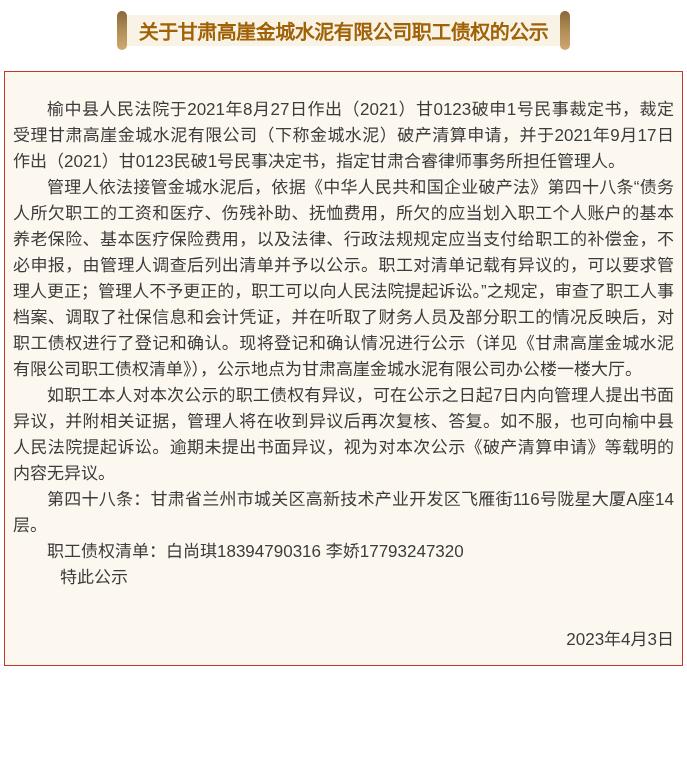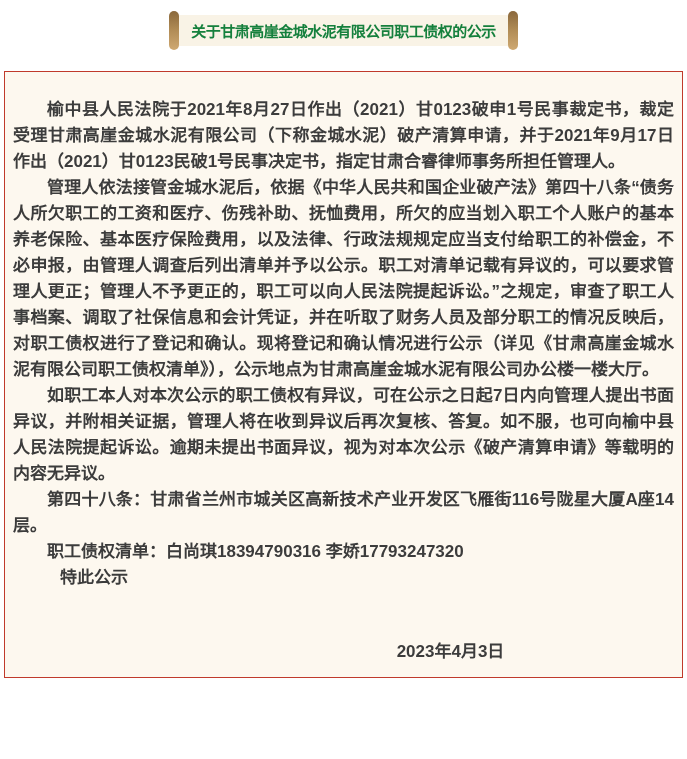--- a/index.html
+++ b/index.html
@@ -32,50 +32,49 @@
     flex: 0 0 auto;
   }
   .banner-box {
     background: #f9f3e6;
     height: 31px;
     display: flex;
     align-items: center;
     padding: 0 12px;
   }
   .banner-title {
-    font-size: 15px;
+    font-size: 20px;
     font-weight: bold;
-    color: #15803d;
+    color: #a16207;
     letter-spacing: -0.5px;
     white-space: nowrap;
   }
   
   .notice {
     margin: 21px 4px 0 4px;
     border: 1px solid #c03a2b;
     background: #fdf8ef;
     padding: 25px 8px 12px 8px;
     color: #3c3c3c;
     font-size: 17px;
     line-height: 26px;
     text-align: justify;
   }
   .notice p {
     margin: 0;
     text-indent: 2em;
-    font-weight: bold;
   }
   .notice p.closing {
     text-indent: 47px;
     text-align: left;
   }
   .notice p.date {
     text-indent: 214px;
-    margin-top: 48px;
-    text-align: center;
+    margin-top: 36px;
+    text-align: right;
   }
 </style>
 </head>
 <body>
 
 <div class="page">
 
   <div class="banner">
     <div class="banner-bar"></div>
     <div class="banner-box">

